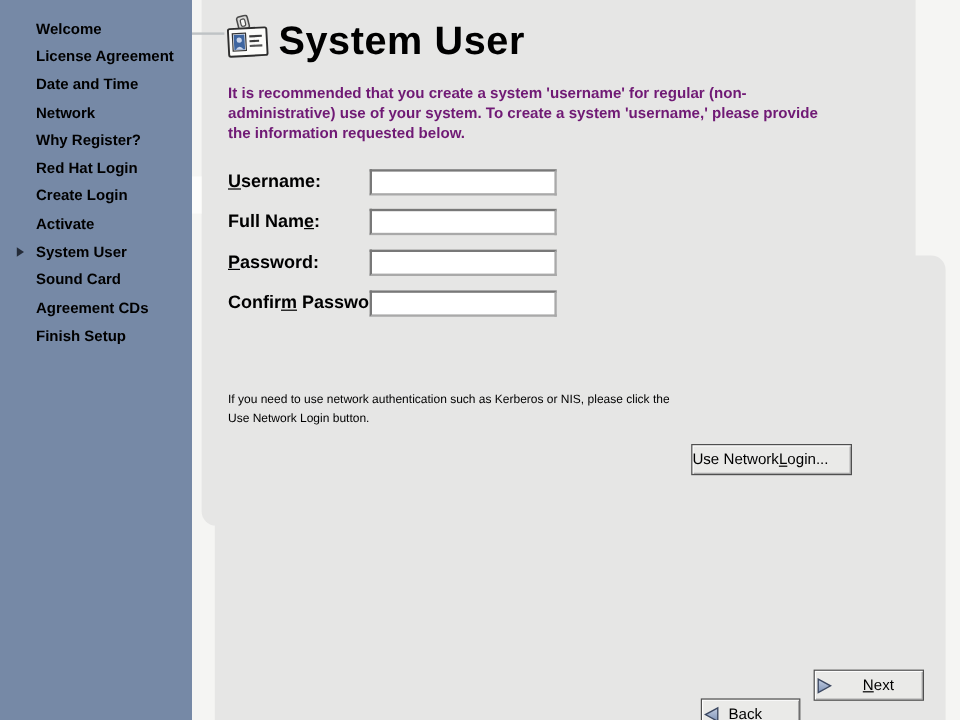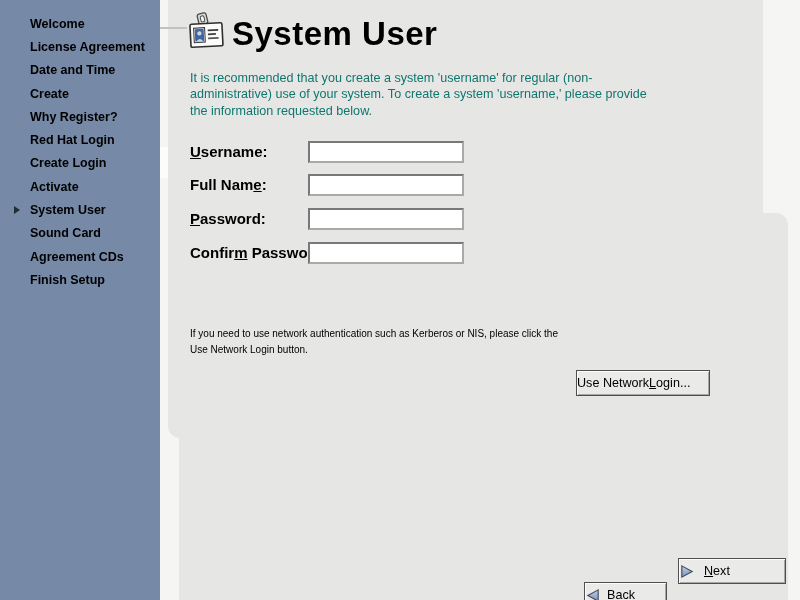--- a/index.html
+++ b/index.html
@@ -35,21 +35,21 @@
   
   .header-icon{position:absolute;left:188px;top:12px;width:38px;height:42px;}
   .page-title{
     position:absolute;left:232px;top:14px;margin:0;
     font-size:33px;line-height:40px;font-weight:bold;color:#000;letter-spacing:0.5px;
     white-space:nowrap;
   }
   
   .intro-text{
     position:absolute;left:190px;top:70px;width:580px;margin:0;
-    font-size:12.6px;line-height:16.3px;color:#0f766e;white-space:pre-line;
+    font-size:12.6px;line-height:16.3px;color:#701a75;white-space:pre-line;font-weight:bold;
   }
   .network-text{
     position:absolute;left:190px;top:326px;width:580px;margin:0;
     font-size:10px;line-height:16.3px;color:#000;white-space:pre-line;
   }
   
   .form-area{position:absolute;left:190px;top:0;width:400px;}
   .form-row{position:absolute;left:0;height:22px;}
   .form-row label{
     display:inline-block;font-size:15px;line-height:22px;color:#000;white-space:nowrap;font-weight:bold;
@@ -70,21 +70,21 @@
     position:absolute;box-sizing:border-box;margin:0;
     background:#eaeae8;color:#000;
     border:1px solid #4f4f4f;
     box-shadow:inset 1px 1px 0 #fdfdfd, inset -1px -1px 0 #a8a8a8;
     font-family:"Liberation Sans", sans-serif;font-size:12.6px;
     display:flex;align-items:center;justify-content:flex-start;
     cursor:default;padding:0;
   }
   .btn-network{left:576px;top:370px;width:134px;height:26px;}
   .btn-back{left:584px;top:582px;width:83px;height:26px;gap:6px;text-decoration:underline;}
-  .btn-next{left:678px;top:558px;width:108px;height:26px;gap:9px;}
+  .btn-next{left:678px;top:558px;width:92px;height:26px;gap:24px;}
   .btn u{text-decoration:underline;}
   .arrow-svg{width:16px;height:15px;flex:0 0 16px;}
 </style>
 </head>
 <body>
 
 <div>
 
   <div class="panel-a"></div>
   <div class="panel-b"></div>
@@ -107,21 +107,21 @@
     <div class="nav-item">
       <span class="nav-arrow" style="visibility: hidden;">
           <span class="tri"></span>
         </span>
       <span class="nav-label">Date and Time</span>
     </div>
     <div class="nav-item">
       <span class="nav-arrow" style="visibility: hidden;">
           <span class="tri"></span>
         </span>
-      <span class="nav-label">Create</span>
+      <span class="nav-label">Network</span>
     </div>
     <div class="nav-item">
       <span class="nav-arrow" style="visibility: hidden;">
           <span class="tri"></span>
         </span>
       <span class="nav-label">Why Register?</span>
     </div>
     <div class="nav-item">
       <span class="nav-arrow" style="visibility: hidden;">
           <span class="tri"></span>

